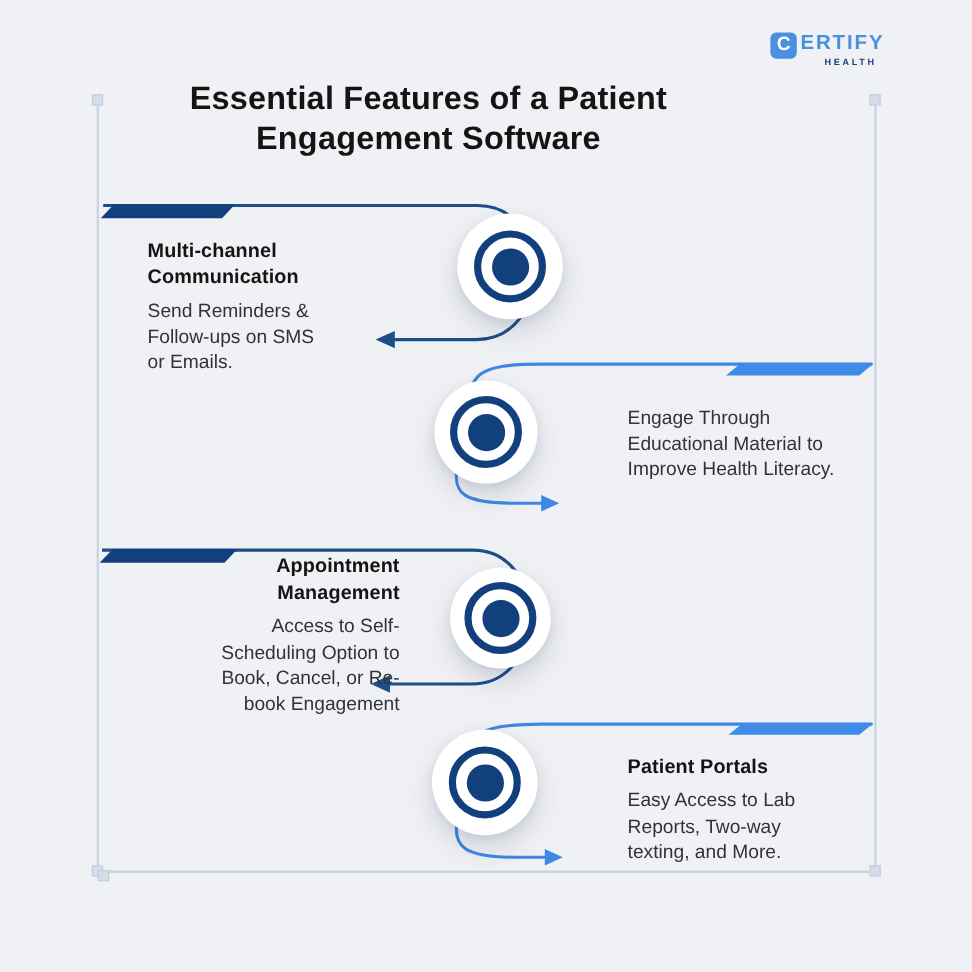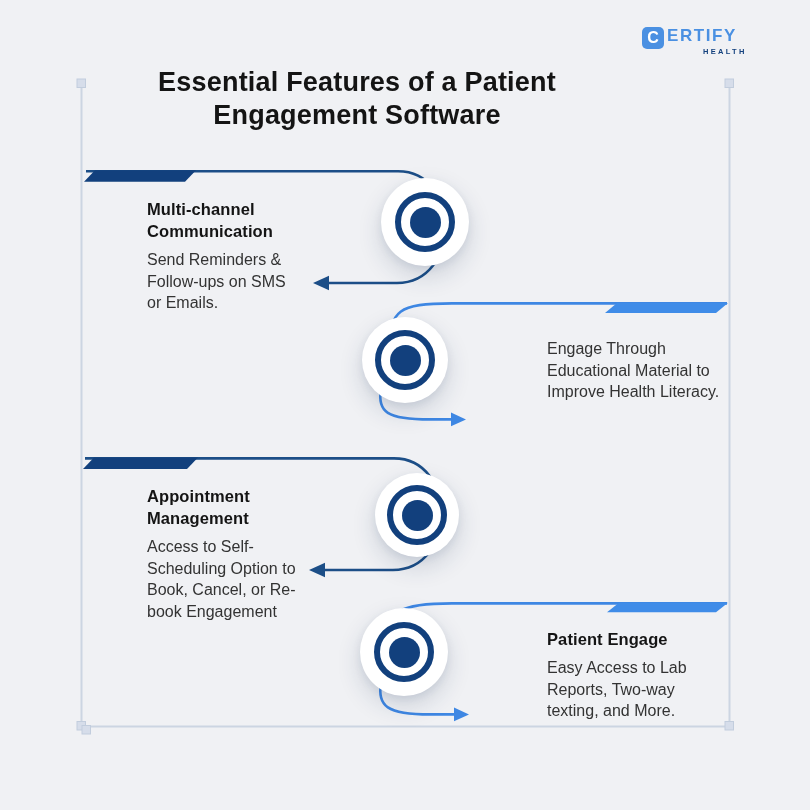--- a/index.html
+++ b/index.html
@@ -27,21 +27,21 @@
     background:var(--logo_blue,#4a90e2);border-radius:5px;
     display:flex;align-items:center;justify-content:center;
     color:#fff;font-weight:bold;font-size:16px;
   }
   .logo-brand{
     position:absolute;left:26px;top:1px;
     color:var(--logo_blue,#4a90e2);
     font-size:17px;font-weight:bold;letter-spacing:1.6px;
   }
   .logo-sub{
-    position:absolute;left:62px;top:22px;
+    position:absolute;left:46px;top:22px;
     color:var(--navy_fill,#12407d);
     font-size:7.5px;font-weight:bold;letter-spacing:2.3px;
   }
 
   
   .page-title{
     position:absolute;left:0;top:66px;width:714px;margin:0;
     text-align:center;color:var(--title_color,#141414);
     font-size:27px;font-weight:bold;line-height:33px;
     white-space:pre-line;letter-spacing:.2px;
@@ -57,32 +57,32 @@
     width:48px;height:48px;border:6px solid var(--navy_fill,#12407d);
     border-radius:50%;display:flex;align-items:center;justify-content:center;
   }
   .dot{width:31px;height:31px;background:var(--navy_fill,#12407d);border-radius:50%;}
   .t1{left:381px;top:178px;width:88px;height:88px;}
   .t2{left:362px;top:317px;width:86px;height:86px;}
   .t3{left:375px;top:473px;width:84px;height:84px;}
   .t4{left:360px;top:608px;width:88px;height:88px;}
 
   
-  .feature{position:absolute;width:210px;margin-left:24px;}
+  .feature{position:absolute;width:210px;}
   .feature h2{
     margin:0;font-size:16.5px;line-height:22px;font-weight:bold;
     color:var(--title_color,#141414);white-space:pre-line;letter-spacing:.1px;
   }
   .feature p{
     margin:7px 0 0;font-size:16px;line-height:21.5px;
     color:var(--body_color,#333333);white-space:pre-line;
   }
   .f1{left:123px;top:198px;}
   .f2{left:523px;top:331px;}
-  .f3{left:123px;top:485px;}
+  .f3{left:123px;top:461px;text-align:right;}
   .f4{left:523px;top:628px;}
 </style>
 </head>
 <body>
 
 <div class="canvas">
 
   <svg class="overlay">
 
     <g>
@@ -169,19 +169,19 @@
   </div>
   <div class="feature f3">
     <h2>Appointment
 Management</h2>
     <p>Access to Self-
 Scheduling Option to
 Book, Cancel, or Re-
 book Engagement</p>
   </div>
   <div class="feature f4">
-    <h2>Patient Engage</h2>
+    <h2>Patient Portals</h2>
     <p>Easy Access to Lab
 Reports, Two-way
 texting, and More.</p>
   </div>
 
 </div>
 
 </body></html>

